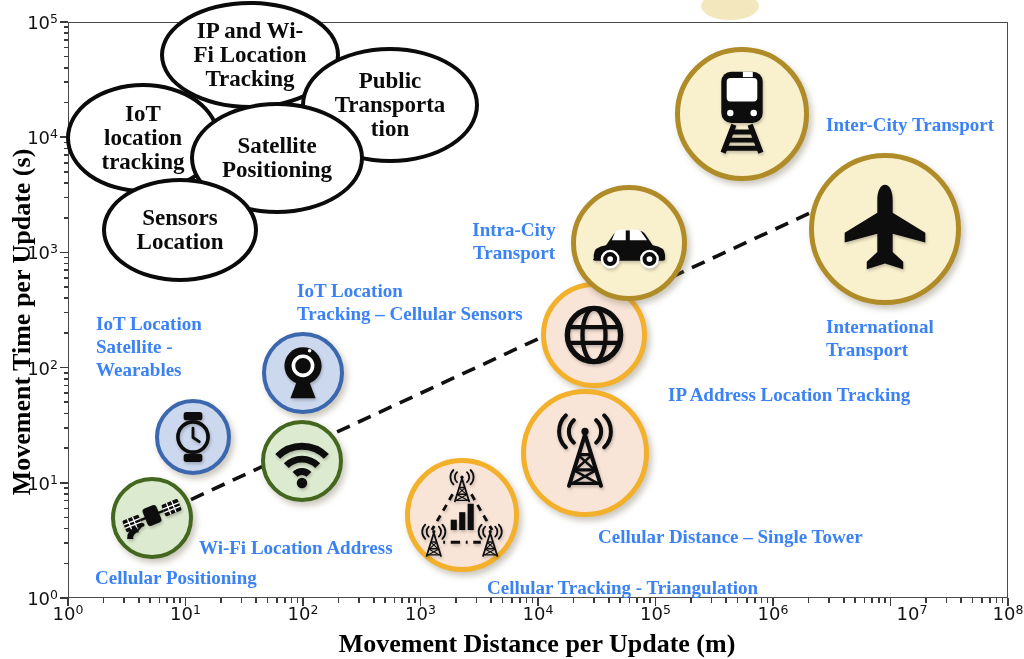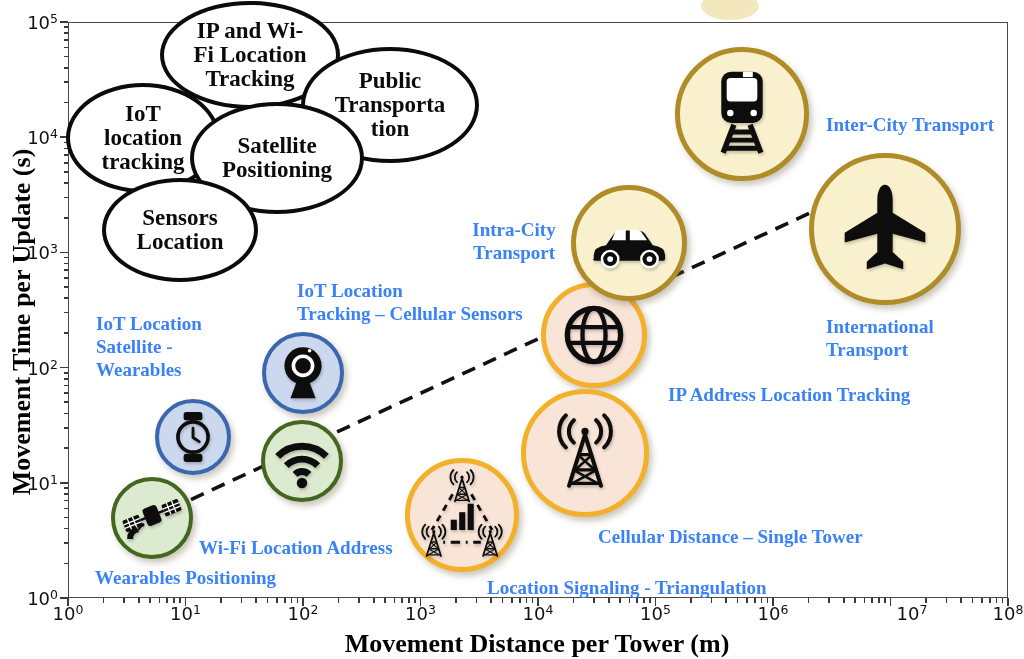--- a/index.html
+++ b/index.html
@@ -117,21 +117,21 @@
       <symbol id="i-plane" viewBox="0 0 100 100">
         <path fill="#0d0d0d" d="M50,4 c5,0 8,7 8,16 v13 l34,21 v10 l-34,-9 v19 l11,10 v8 l-19,-6 l-19,6 v-8 l11,-10 v-19 l-34,9 v-10 l34,-21 v-13 c0,-9 3,-16 8,-16 z"></path>
       </symbol>
     </defs>
   </svg>
 
   <div class="smudge"></div>
   <div class="frame"></div>
 
   <div id="y-title" class="axis-title">Movement Time per Update (s)</div>
-  <div id="x-title" class="axis-title">Movement Distance per Tower (m)</div>
+  <div id="x-title" class="axis-title">Movement Distance per Update (m)</div>
 
   <div id="venn-layer">
       <div class="ellipse" style="left: 160px; top: 1px; width: 180px; height: 108px;">
         <div>IP and Wi-</div>
         <div>Fi Location</div>
         <div>Tracking</div>
       </div>
       <div class="ellipse" style="left: 301px; top: 47px; width: 178px; height: 116px;">
         <div>Public</div>
         <div>Transporta</div>
@@ -208,21 +208,21 @@
         </svg>
       </div>
     </div>
   <div id="label-layer">
       <div class="ann" style="left: 96px; top: 312px;">
         <div>IoT Location</div>
         <div>Satellite -</div>
         <div>Wearables</div>
       </div>
       <div class="ann" style="left: 95px; top: 566px;">
-        <div>Wearables Positioning</div>
+        <div>Cellular Positioning</div>
       </div>
       <div class="ann" style="left: 199px; top: 536px;">
         <div>Wi-Fi Location Address</div>
       </div>
       <div class="ann" style="left: 297px; top: 279px;">
         <div>IoT Location</div>
         <div>Tracking – Cellular Sensors</div>
       </div>
       <div class="ann center" style="left: 514px; top: 211px; margin-top: 7px;">
         <div>Intra-City</div>
@@ -235,21 +235,21 @@
         <div>International</div>
         <div>Transport</div>
       </div>
       <div class="ann" style="left: 668px; top: 383px;">
         <div>IP Address Location Tracking</div>
       </div>
       <div class="ann" style="left: 598px; top: 525px;">
         <div>Cellular Distance – Single Tower</div>
       </div>
       <div class="ann" style="left: 487px; top: 576px;">
-        <div>Location Signaling - Triangulation</div>
+        <div>Cellular Tracking - Triangulation</div>
       </div>
     </div>
   <div id="tick-layer">
       <div class="tick tx" style="left: 67.2px; top: 598px; height: 8px;"></div>
       <div class="ticklabel xl" style="left: 68px; top: 602px;"><span>10</span><span class="sup">0</span></div>
       <div class="tick tx" style="left: 184.7px; top: 598px; height: 8px;"></div>
       <div class="ticklabel xl" style="left: 185.5px; top: 602px;"><span>10</span><span class="sup">1</span></div>
       <div class="tick tx" style="left: 302.2px; top: 598px; height: 8px;"></div>
       <div class="ticklabel xl" style="left: 303px; top: 602px;"><span>10</span><span class="sup">2</span></div>
       <div class="tick tx" style="left: 419.7px; top: 598px; height: 8px;"></div>

